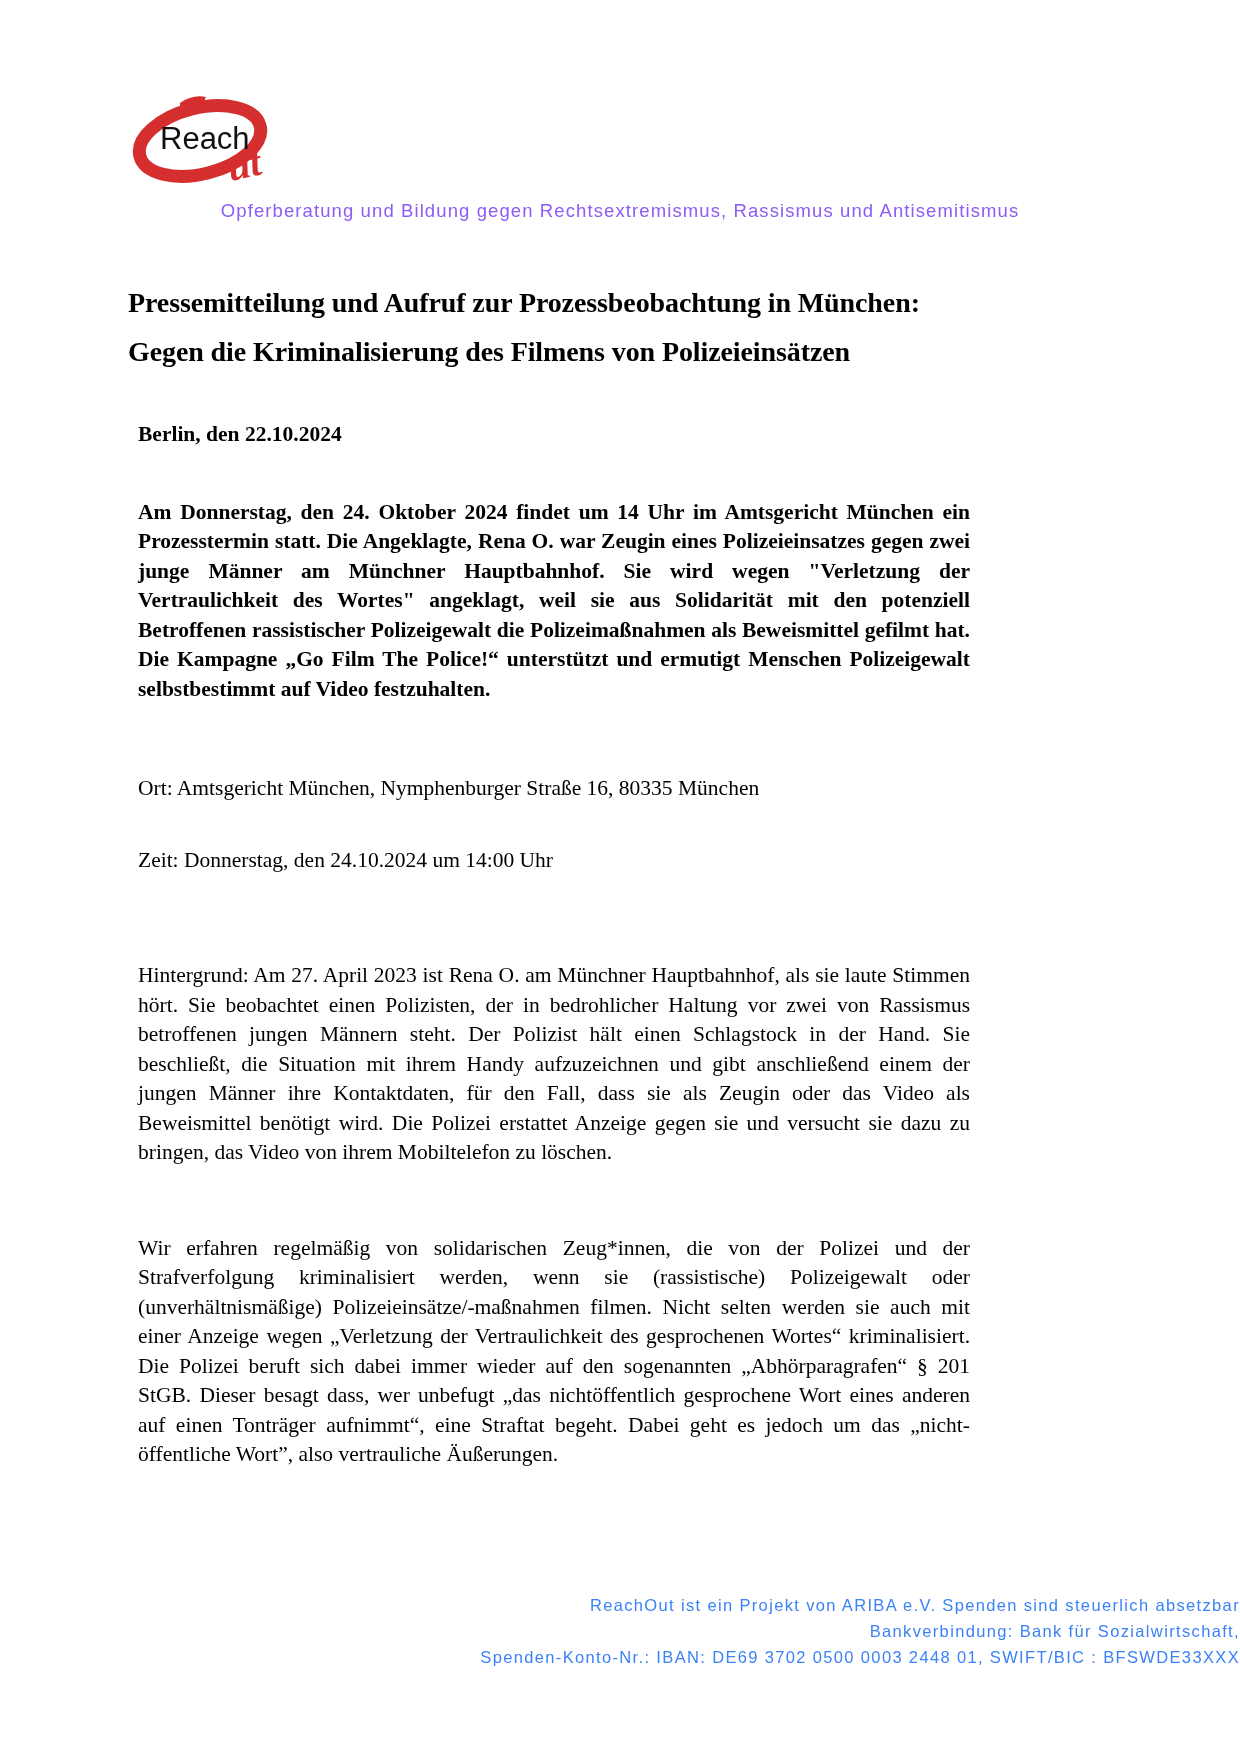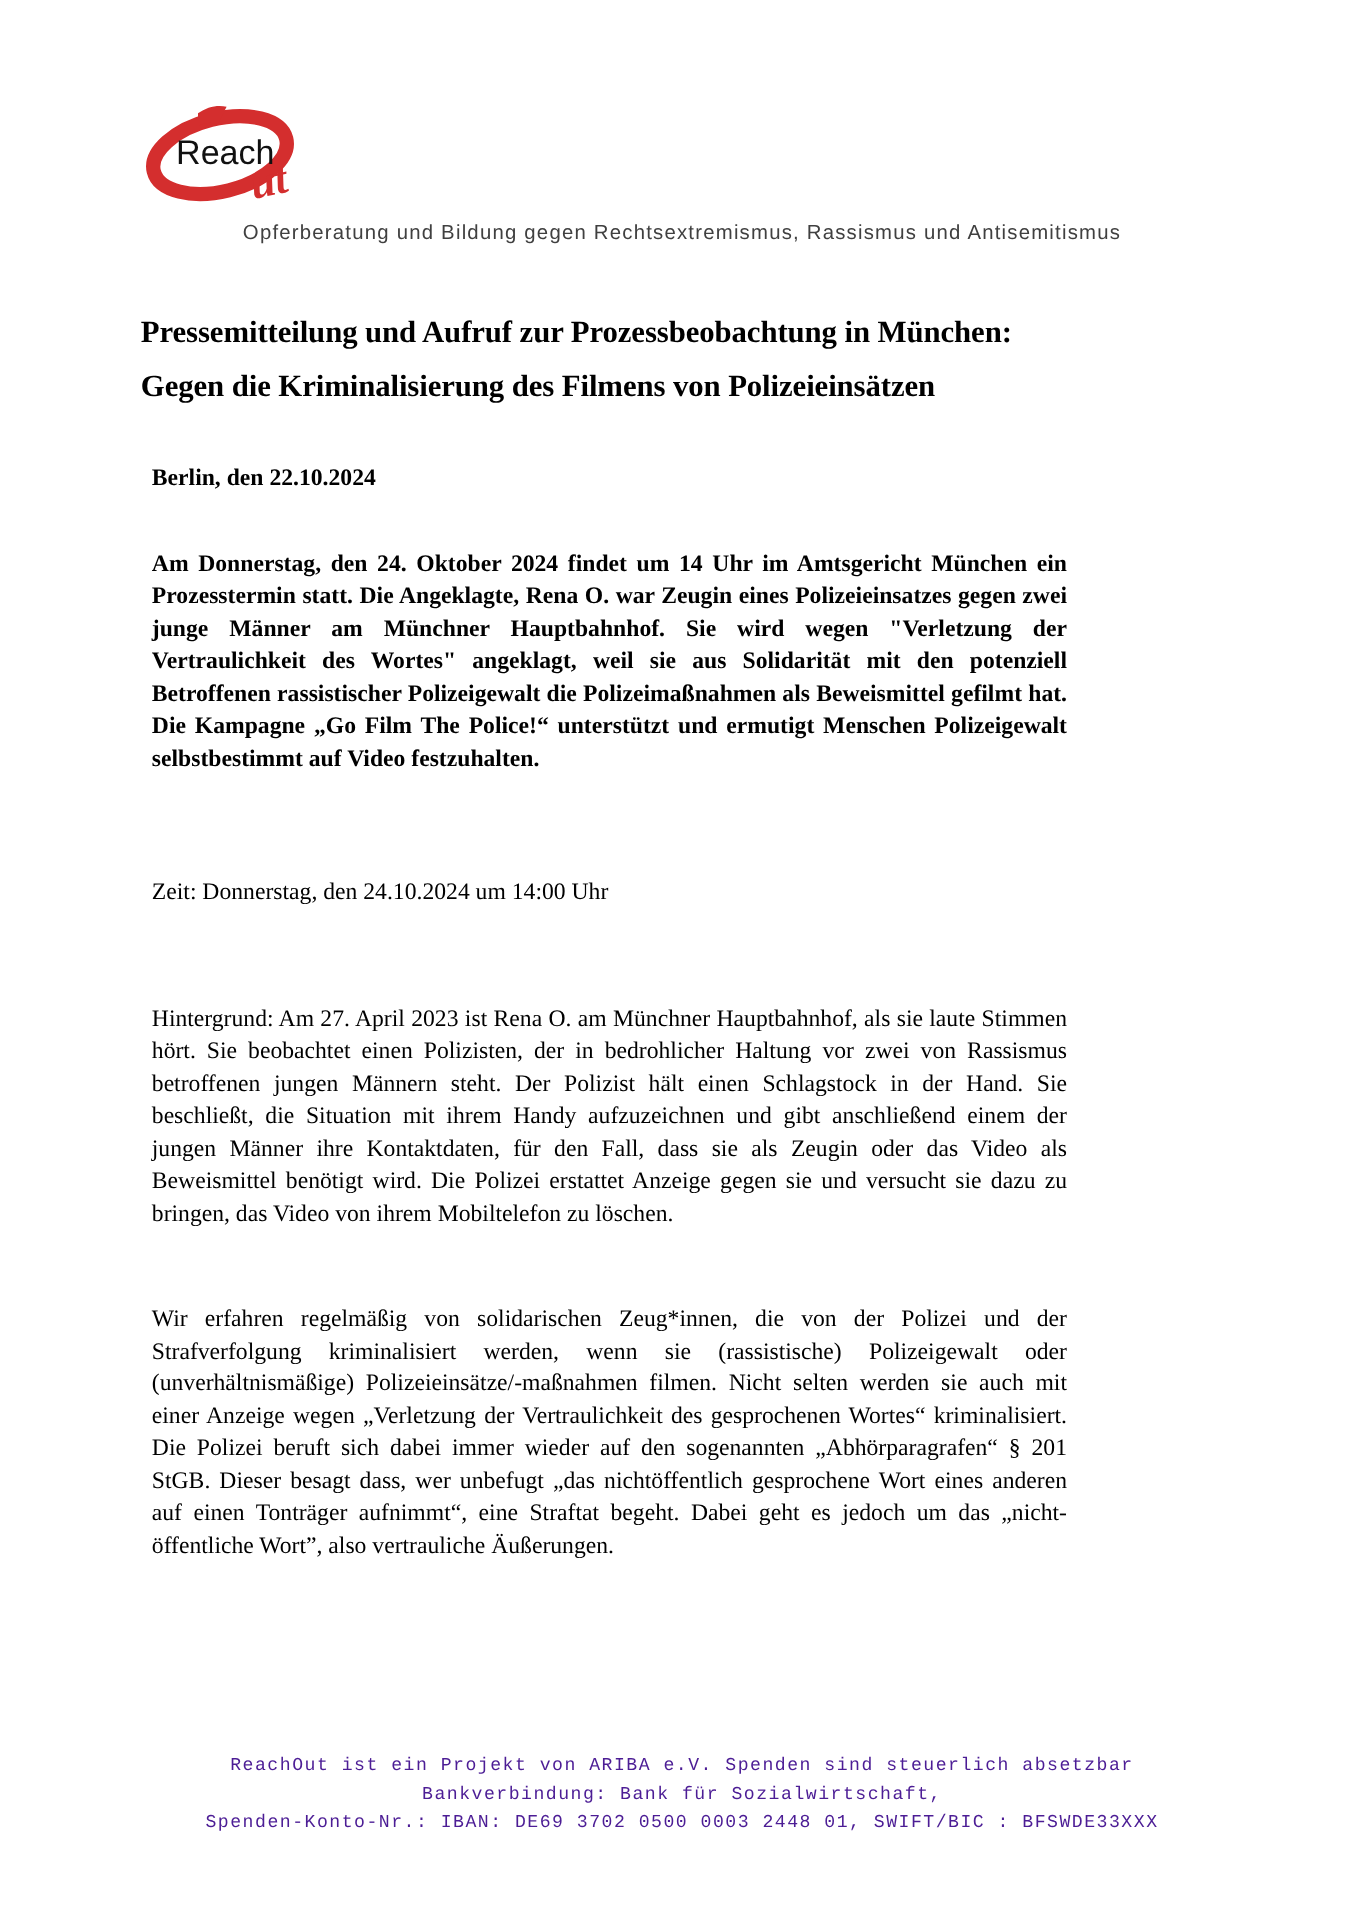--- a/index.html
+++ b/index.html
@@ -60,21 +60,21 @@
   }
 
   .tagline {
     position: absolute;
     left: 0;
     right: 0;
     top: 200px;
     text-align: center;
     font-family: "Liberation Sans", "DejaVu Sans", sans-serif;
     font-size: 18.5px;
-    color: #404040;
+    color: #8b5cf6;
     letter-spacing: 1.1px;
     white-space: nowrap;
   }
 
   
   .content {
     position: absolute;
     left: 128px;
     top: 278px;
     width: 852px;
@@ -105,25 +105,25 @@
   .sp-4 { height: 22px; }
   .sp-5 { height: 44px; }
   .sp-6 { height: 46px; }
 
   
   .footer {
     position: absolute;
     left: 0;
     right: 0;
     top: 1592px;
-    text-align: center;
-    font-family: Liberation Mono, monospace;
+    text-align: right;
+    font-family: Liberation Sans, sans-serif;
     font-size: 16.5px;
     line-height: 26px;
-    color: #4c1d95;
+    color: #3b82f6;
     letter-spacing: 1.35px;
   }
   .footer-line { display: block; white-space: nowrap; }
 </style>
 </head>
 <body>
 
 <div class="page">
 
   <div class="header">
@@ -155,20 +155,21 @@
     <div class="sp-1"></div>
 
     <p class="para bold single">Berlin, den 22.10.2024</p>
 
     <div class="sp-2"></div>
 
     <p class="para bold">Am Donnerstag, den 24. Oktober 2024 findet um 14 Uhr im Amtsgericht München ein Prozesstermin statt. Die Angeklagte, Rena O. war Zeugin eines Polizeieinsatzes gegen zwei junge Männer am Münchner Hauptbahnhof. Sie wird wegen "Verletzung der Vertraulichkeit des Wortes" angeklagt, weil sie aus Solidarität mit den potenziell Betroffenen rassistischer Polizeigewalt die Polizeimaßnahmen als Beweismittel gefilmt hat. Die Kampagne „Go Film The Police!“ unterstützt und ermutigt Menschen Polizeigewalt selbstbestimmt auf Video festzuhalten.</p>
 
     <div class="sp-3"></div>
 
+    <p class="para plain single">Ort: Amtsgericht München, Nymphenburger Straße 16, 80335 München</p>
     <div class="sp-4"></div>
     <p class="para plain single">Zeit: Donnerstag, den 24.10.2024 um 14:00 Uhr</p>
     <div class="sp-4"></div>
 
     <div class="sp-5"></div>
 
     <p class="para plain">Hintergrund: Am 27. April 2023 ist Rena O. am Münchner Hauptbahnhof, als sie laute Stimmen hört. Sie beobachtet einen Polizisten, der in bedrohlicher Haltung vor zwei von Rassismus betroffenen jungen Männern steht. Der Polizist hält einen Schlagstock in der Hand. Sie beschließt, die Situation mit ihrem Handy aufzuzeichnen und gibt anschließend einem der jungen Männer ihre Kontaktdaten, für den Fall, dass sie als Zeugin oder das Video als Beweismittel benötigt wird. Die Polizei erstattet Anzeige gegen sie und versucht sie dazu zu bringen, das Video von ihrem Mobiltelefon zu löschen.</p>
 
     <div class="sp-6"></div>
 

